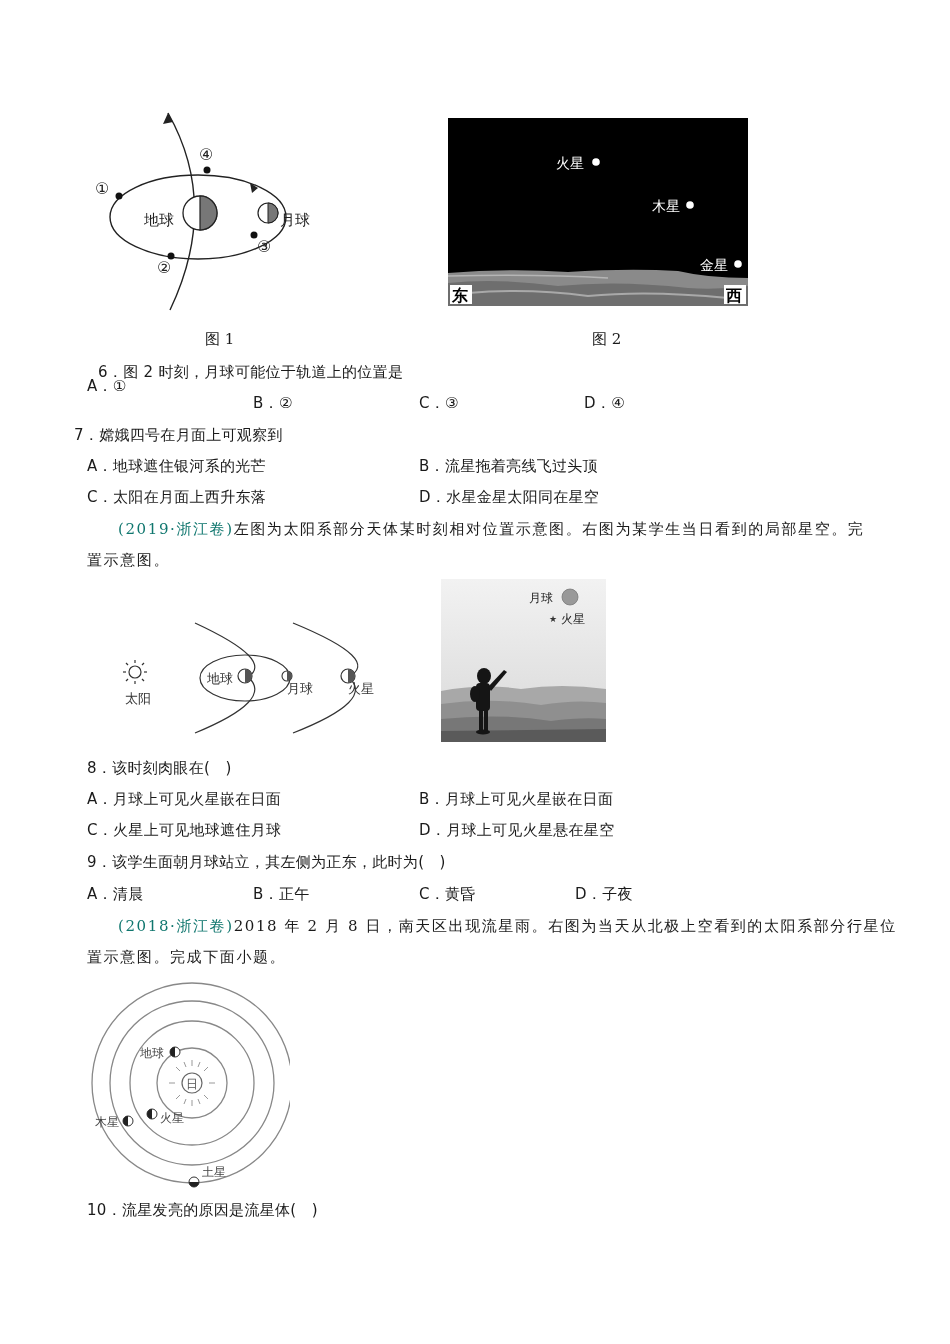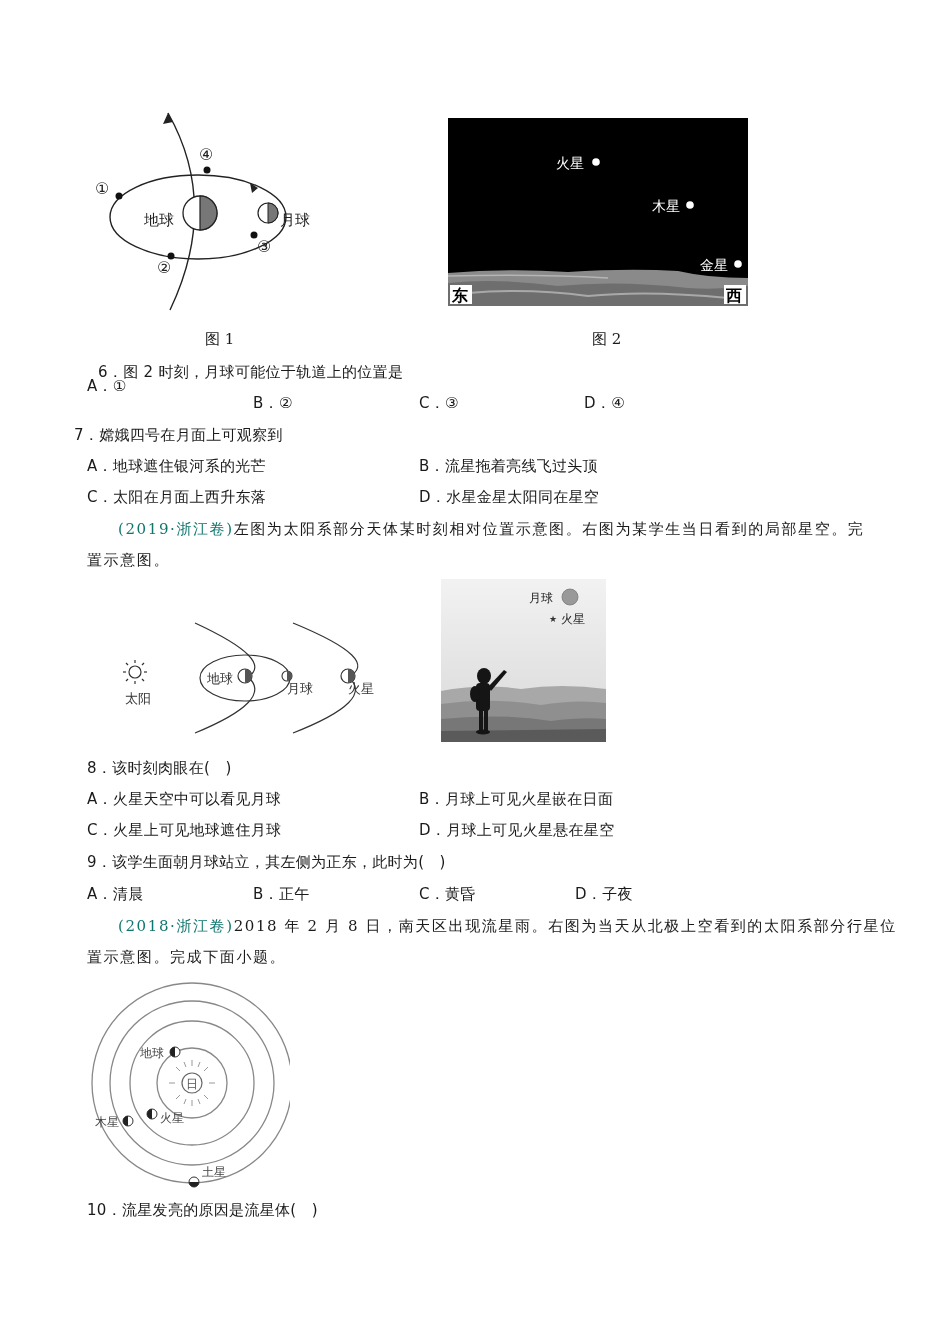--- a/index.html
+++ b/index.html
@@ -149,21 +149,21 @@
       <ellipse cx="34" cy="115" rx="5" ry="8"></ellipse>
       <path d="M47 108 L63 91 L66 93 L50 112 Z"></path>
       <rect x="38" y="130" width="4" height="22"></rect>
       <rect x="43" y="130" width="4" height="22"></rect>
       <ellipse cx="42" cy="153" rx="7" ry="2.5"></ellipse>
     </g>
   </svg>
 </div>
 
 <div class="line" style="left:87px; top:758px;">8．该时刻肉眼在(　)</div>
-<div class="line" style="left:87px; top:789px;">A．火星天空中可以看见月球</div>
+<div class="line" style="left:87px; top:789px;">A．月球上可见火星嵌在日面</div>
 <div class="line" style="left:419px; top:789px;">B．月球上可见火星嵌在日面</div>
 <div class="line" style="left:87px; top:820px;">C．火星上可见地球遮住月球</div>
 <div class="line" style="left:419px; top:820px;">D．月球上可见火星悬在星空</div>
 
 <div class="line" style="left:87px; top:852px;">9．该学生面朝月球站立，其左侧为正东，此时为(　)</div>
 <div class="line" style="left:87px; top:884px;">A．清晨</div>
 <div class="line" style="left:253px; top:884px;">B．正午</div>
 <div class="line" style="left:419px; top:884px;">C．黄昏</div>
 <div class="line" style="left:575px; top:884px;">D．子夜</div>
 

